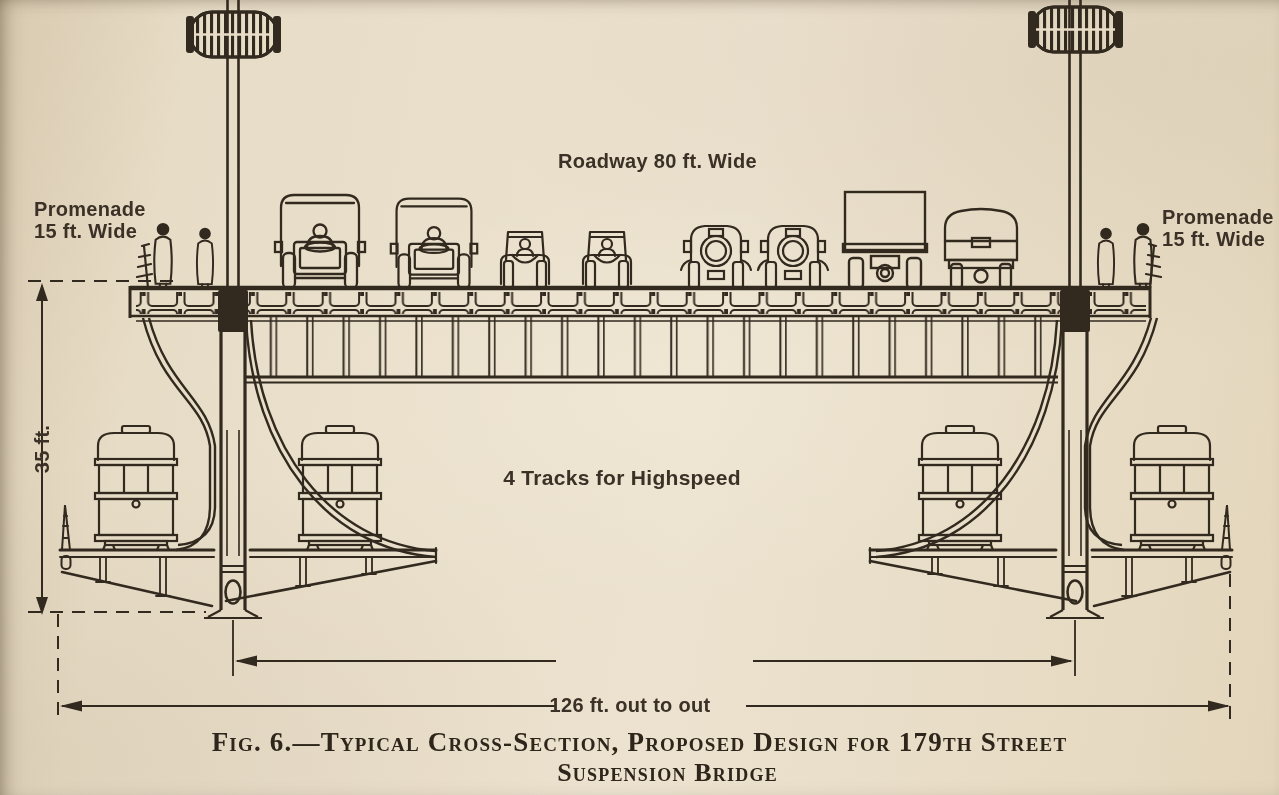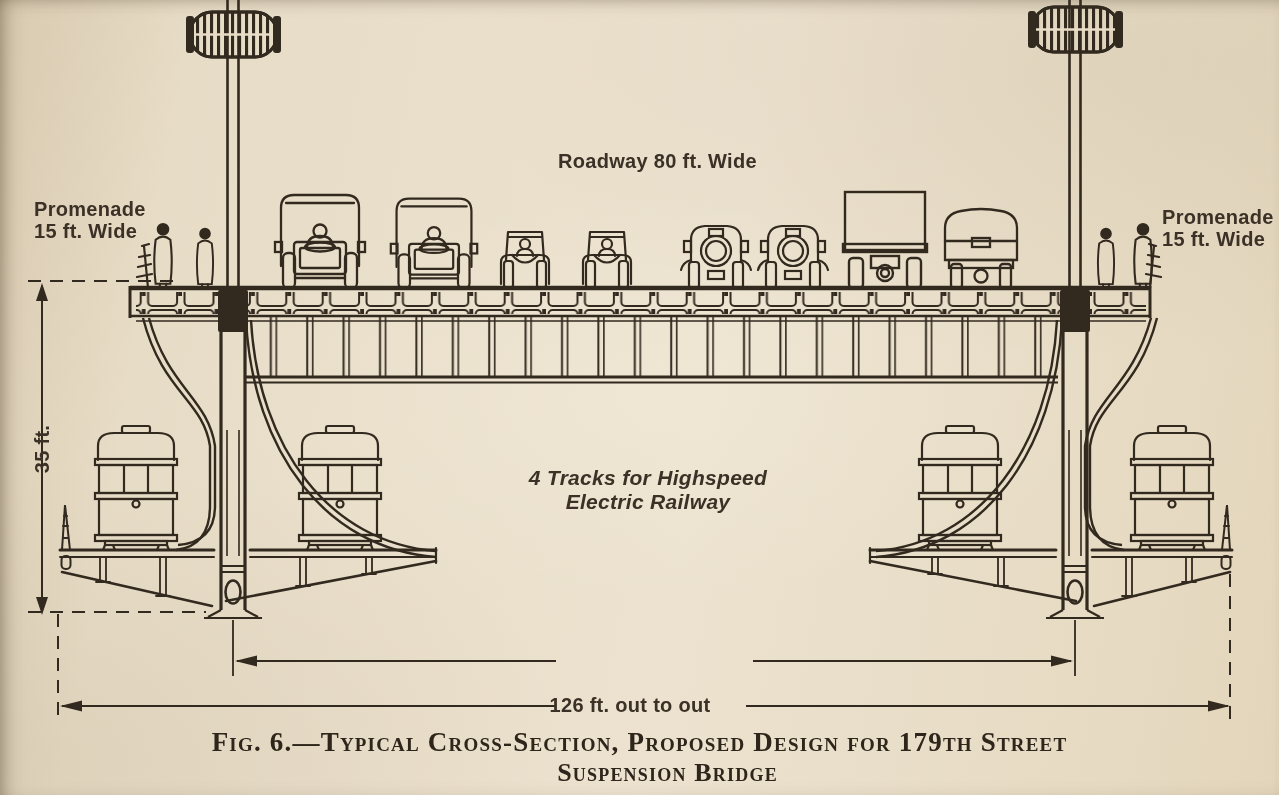--- a/index.html
+++ b/index.html
@@ -288,23 +288,22 @@
   <div>15 ft. Wide</div>
 </div>
 
 <div class="lbl" style="left:1162px; top:206px;">
   <div>Promenade</div>
   <div>15 ft. Wide</div>
 </div>
 
 <div class="lbl" id="lbl-35">35 ft.</div>
 
-<div class="lbl lbl-center" style="left:448px; top:466px; width:400px; font-size:21px; line-height:24px;font-style:italic;">
+<div class="lbl lbl-center" style="left:422px; top:466px; width:400px; font-size:21px; line-height:24px;">
   <div>4 Tracks for Highspeed</div>
-  <div>Electric Railway</div>
 </div>
 
 
 <div class="lbl lbl-center" style="left:530px; top:694px; width:200px;">126 ft. out to out</div>
 
 <div class="caption" id="caption1">Fig. 6.—Typical Cross-Section, Proposed Design for 179th Street</div>
 <div class="caption" id="caption2">Suspension Bridge</div>
 
 </div>
 

